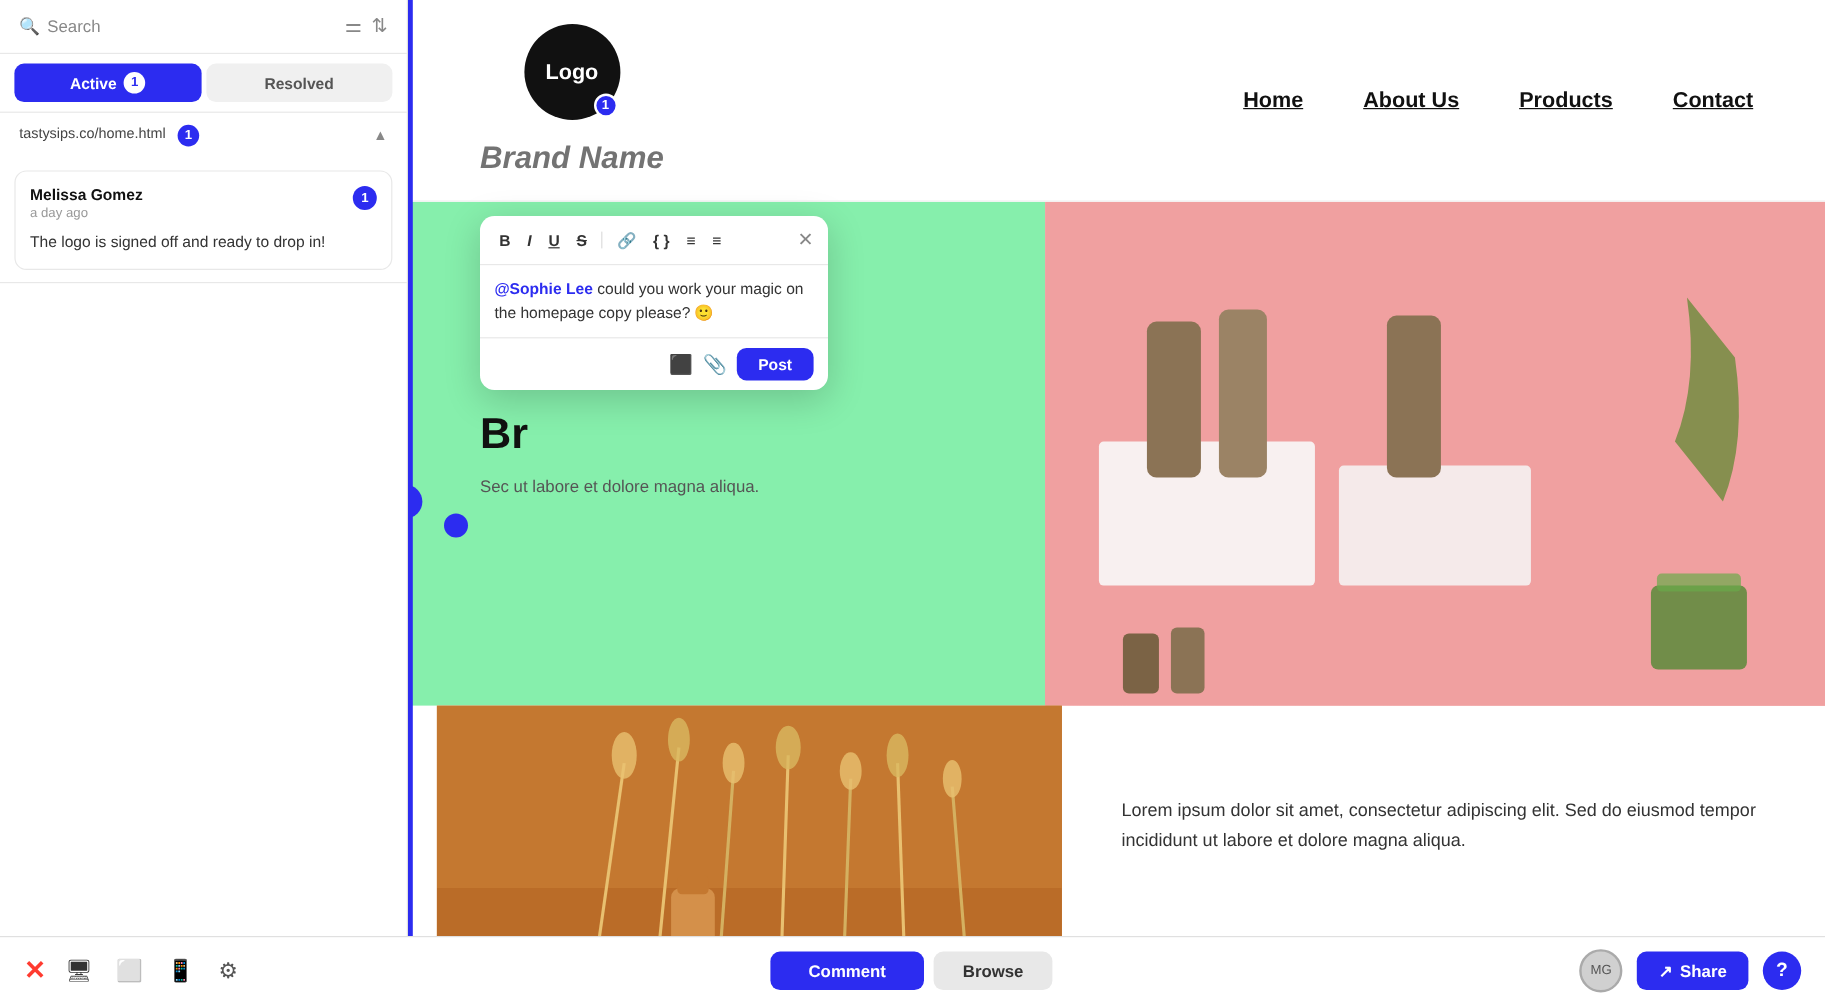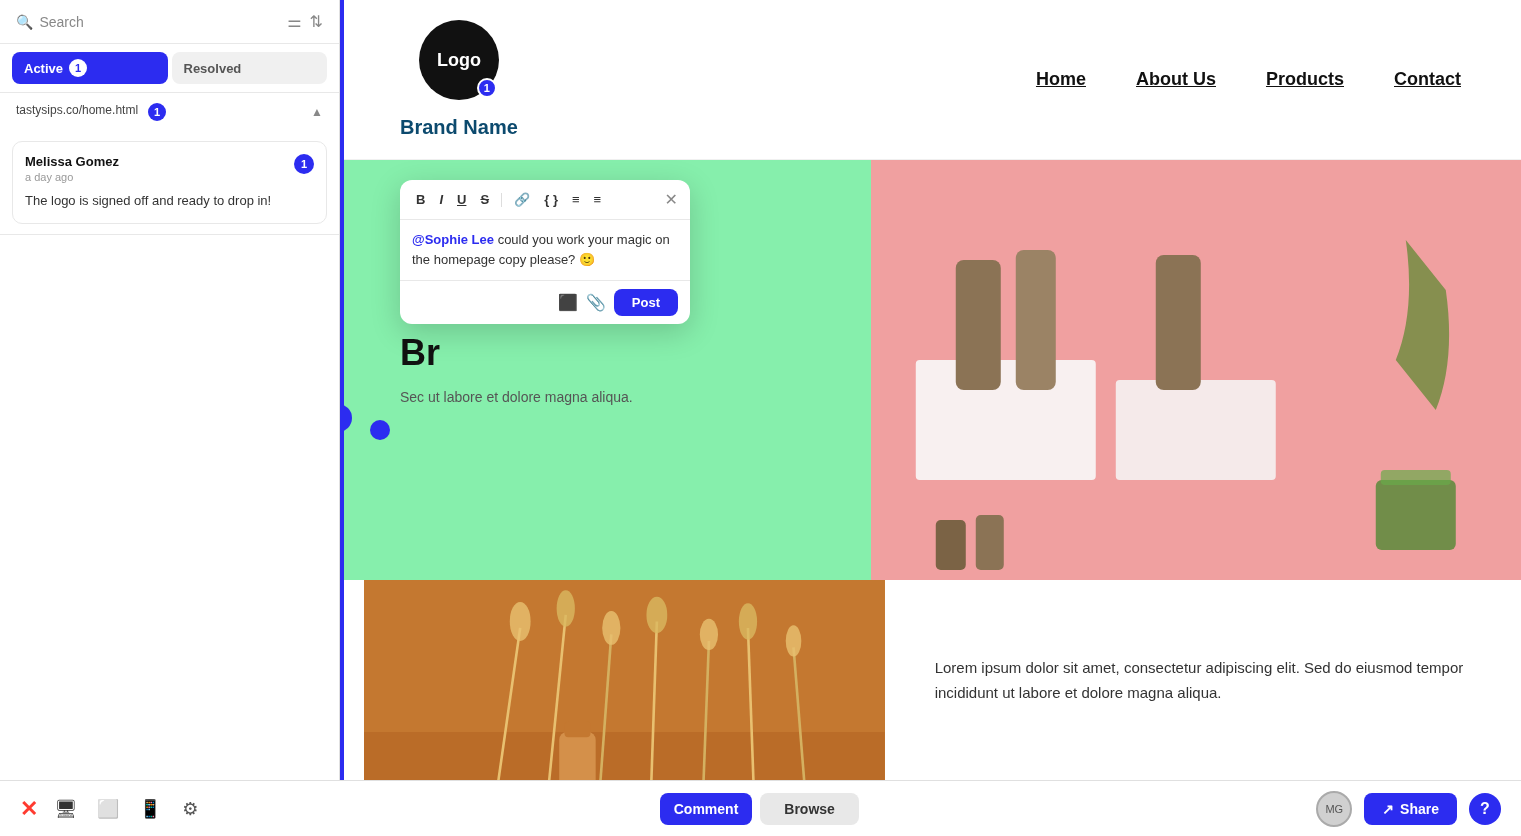--- a/index.html
+++ b/index.html
@@ -14,21 +14,21 @@
     }
     .bottom-left { display: flex; align-items: center; gap: 12px; }
     .bottom-center { display: flex; align-items: center; gap: 8px; }
     .bottom-right { display: flex; align-items: center; gap: 12px; }
     .logo-mark { color: #ff3b30; font-size: 22px; font-weight: 900; }
     .device-icon { color: #555; cursor: pointer; font-size: 18px; padding: 4px; }
     .device-icon.active { color: #333; }
     .gear-icon { color: #555; cursor: pointer; font-size: 18px; padding: 4px; }
     .comment-btn {
       background: #2c2cf0; color: #fff; border: none; border-radius: 8px;
-      padding: 8px 14px; font-size: 14px; font-weight: 600; cursor: pointer;
+      padding: 8px 32px; font-size: 14px; font-weight: 600; cursor: pointer;
     }
     .browse-btn {
       background: #e8e8e8; color: #333; border: none; border-radius: 8px;
       padding: 8px 24px; font-size: 14px; font-weight: 600; cursor: pointer;
     }
     .avatar-btn {
       width: 36px; height: 36px; border-radius: 50%; background: #d0d0d0;
       border: 2px solid #aaa; display: flex; align-items: center; justify-content: center;
       font-size: 11px; font-weight: 400; color: #555; cursor: pointer;
     }
@@ -61,21 +61,21 @@
     .search-area { display: flex; align-items: center; gap: 6px; color: #888; font-size: 14px; }
     .search-icon { font-size: 14px; color: #888; }
     .header-icons { display: flex; gap: 8px; }
     .filter-icon, .sort-icon { color: #888; font-size: 16px; cursor: pointer; }
 
     .tab-row {
       display: flex; padding: 8px 12px; gap: 4px; border-bottom: 1px solid #e8e8e8;
     }
     .tab-btn {
       flex: 1; padding: 7px 12px; border-radius: 8px; border: none;
-      font-size: 13px; font-weight: 600; cursor: pointer; display: flex; align-items: center; gap: 6px;
+      font-size: 13px; font-weight: 600; cursor: pointer; display: flex; align-items: center; justify-content: center; gap: 6px;
     }
     .tab-btn.active { background: #2c2cf0; color: #fff; }
     .tab-btn.inactive { background: #f0f0f0; color: #555; }
     .tab-badge {
       background: #fff; color: #2c2cf0; border-radius: 50%;
       width: 18px; height: 18px; font-size: 11px; font-weight: 800;
       display: flex; align-items: center; justify-content: center;
     }
 
     .file-section { border-bottom: 1px solid #e8e8e8; }
@@ -132,21 +132,21 @@
       display: flex; align-items: center; justify-content: center;
       color: #fff; font-size: 18px; font-weight: 700; position: relative;
     }
     .logo-badge {
       position: absolute; bottom: 2px; right: 2px;
       background: #2c2cf0; color: #fff; border-radius: 50%;
       width: 20px; height: 20px; font-size: 11px; font-weight: 700;
       display: flex; align-items: center; justify-content: center;
       border: 2px solid #fff;
     }
-    .brand-name { font-size: 20px; font-weight: 700; color: #0c4a6e; }
+    .brand-name { font-size: 26px; font-weight: 700; color: #737373; font-style: italic; }
     .nav-links { display: flex; gap: 50px; }
     .nav-link { font-size: 18px; font-weight: 700; color: #111; text-decoration: underline; cursor: pointer; }
 
     
     .hero-section {
       display: flex; height: 420px; position: relative;
     }
     .hero-left {
       width: 45%; background: #86efac; padding: 50px 60px;
       display: flex; flex-direction: column; justify-content: center;

